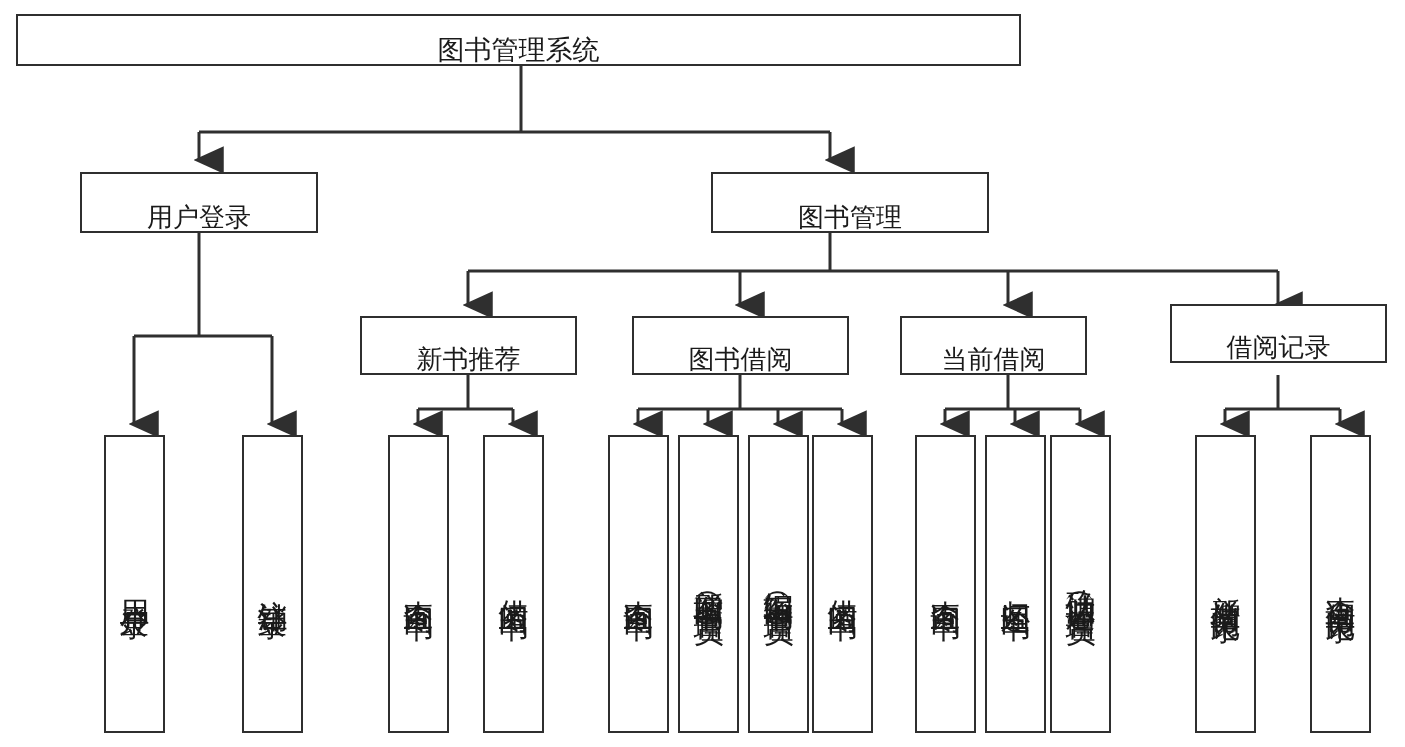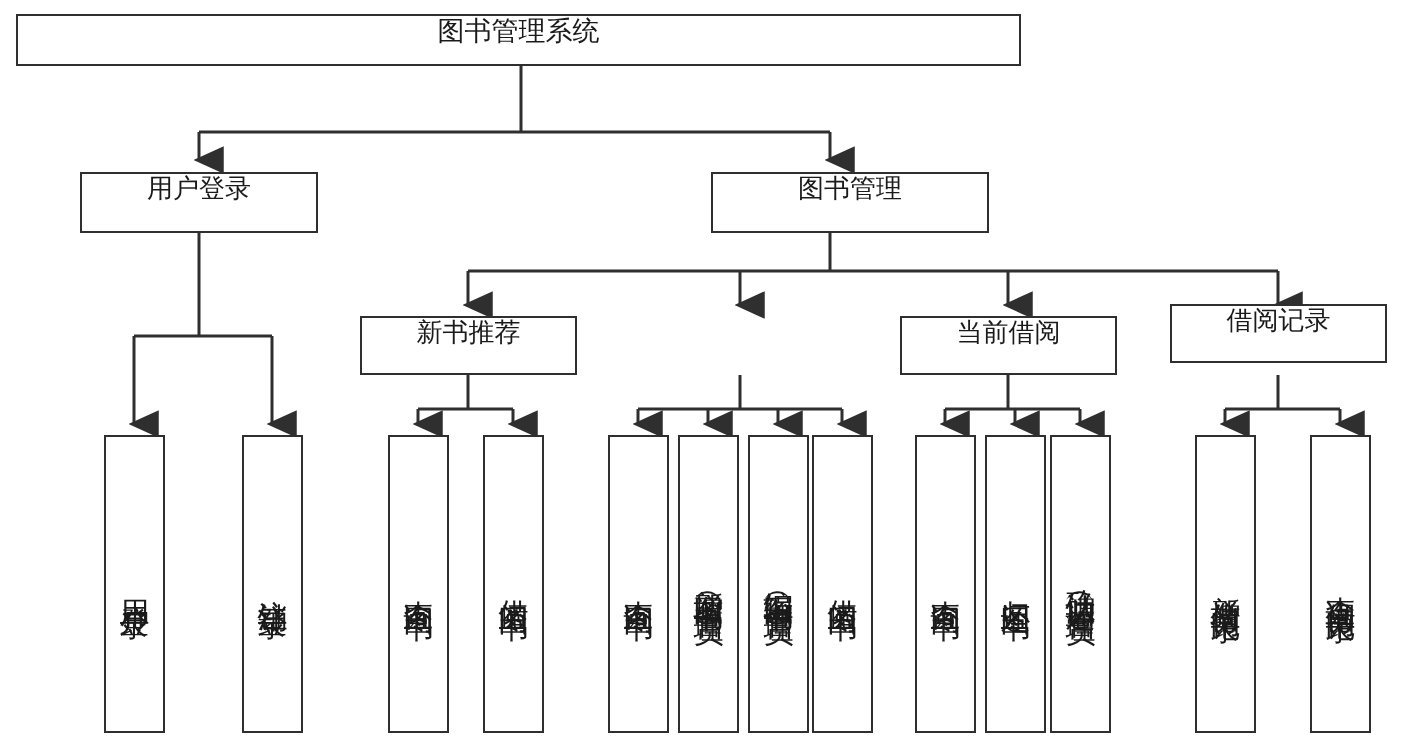--- a/index.html
+++ b/index.html
@@ -24,21 +24,21 @@
     width: 1405px;
     height: 747px;
     pointer-events: none;
   }
   .node {
     position: absolute;
     box-sizing: border-box;
     background: #ffffff;
     border: 2px solid #2f2f2f;
     display: flex;
-    align-items: flex-start;
+    align-items: flex-end;
     justify-content: center;
     color: #1a1a1a;
   }
   .node-label {
     display: block;
     line-height: 1.08;
     letter-spacing: 0px;
     white-space: nowrap;
   }
   
@@ -146,21 +146,24 @@
   <div class="node lvl2" style="left:80px; top:172px; width:238px; height:61px;">
     <span class="node-label">用户登录</span>
   </div>
   <div class="node lvl2" style="left:711px; top:172px; width:278px; height:61px;">
     <span class="node-label">图书管理</span>
   </div>
 
   <div class="node lvl3" style="left:360px; top:316px; width:217px; height:59px;">
     <span class="node-label">新书推荐</span>
   </div>
-  <div class="node lvl3" style="left:900px; top:316px; width:217px; height:59px;">
+  <div class="node lvl3" style="left:632px; top:316px; width:217px; height:59px;">
+    <span class="node-label">图书借阅</span>
+  </div>
+  <div class="node lvl3" style="left:900px; top:316px; width:187px; height:59px;">
     <span class="node-label">当前借阅</span>
   </div>
   <div class="node lvl3" style="left:1170px; top:304px; width:217px; height:59px;">
     <span class="node-label">借阅记录</span>
   </div>
 
   <div class="node leaf" style="left:104px;">
     <span class="node-label">用户登录</span>
   </div>
   <div class="node leaf" style="left:242px;">

